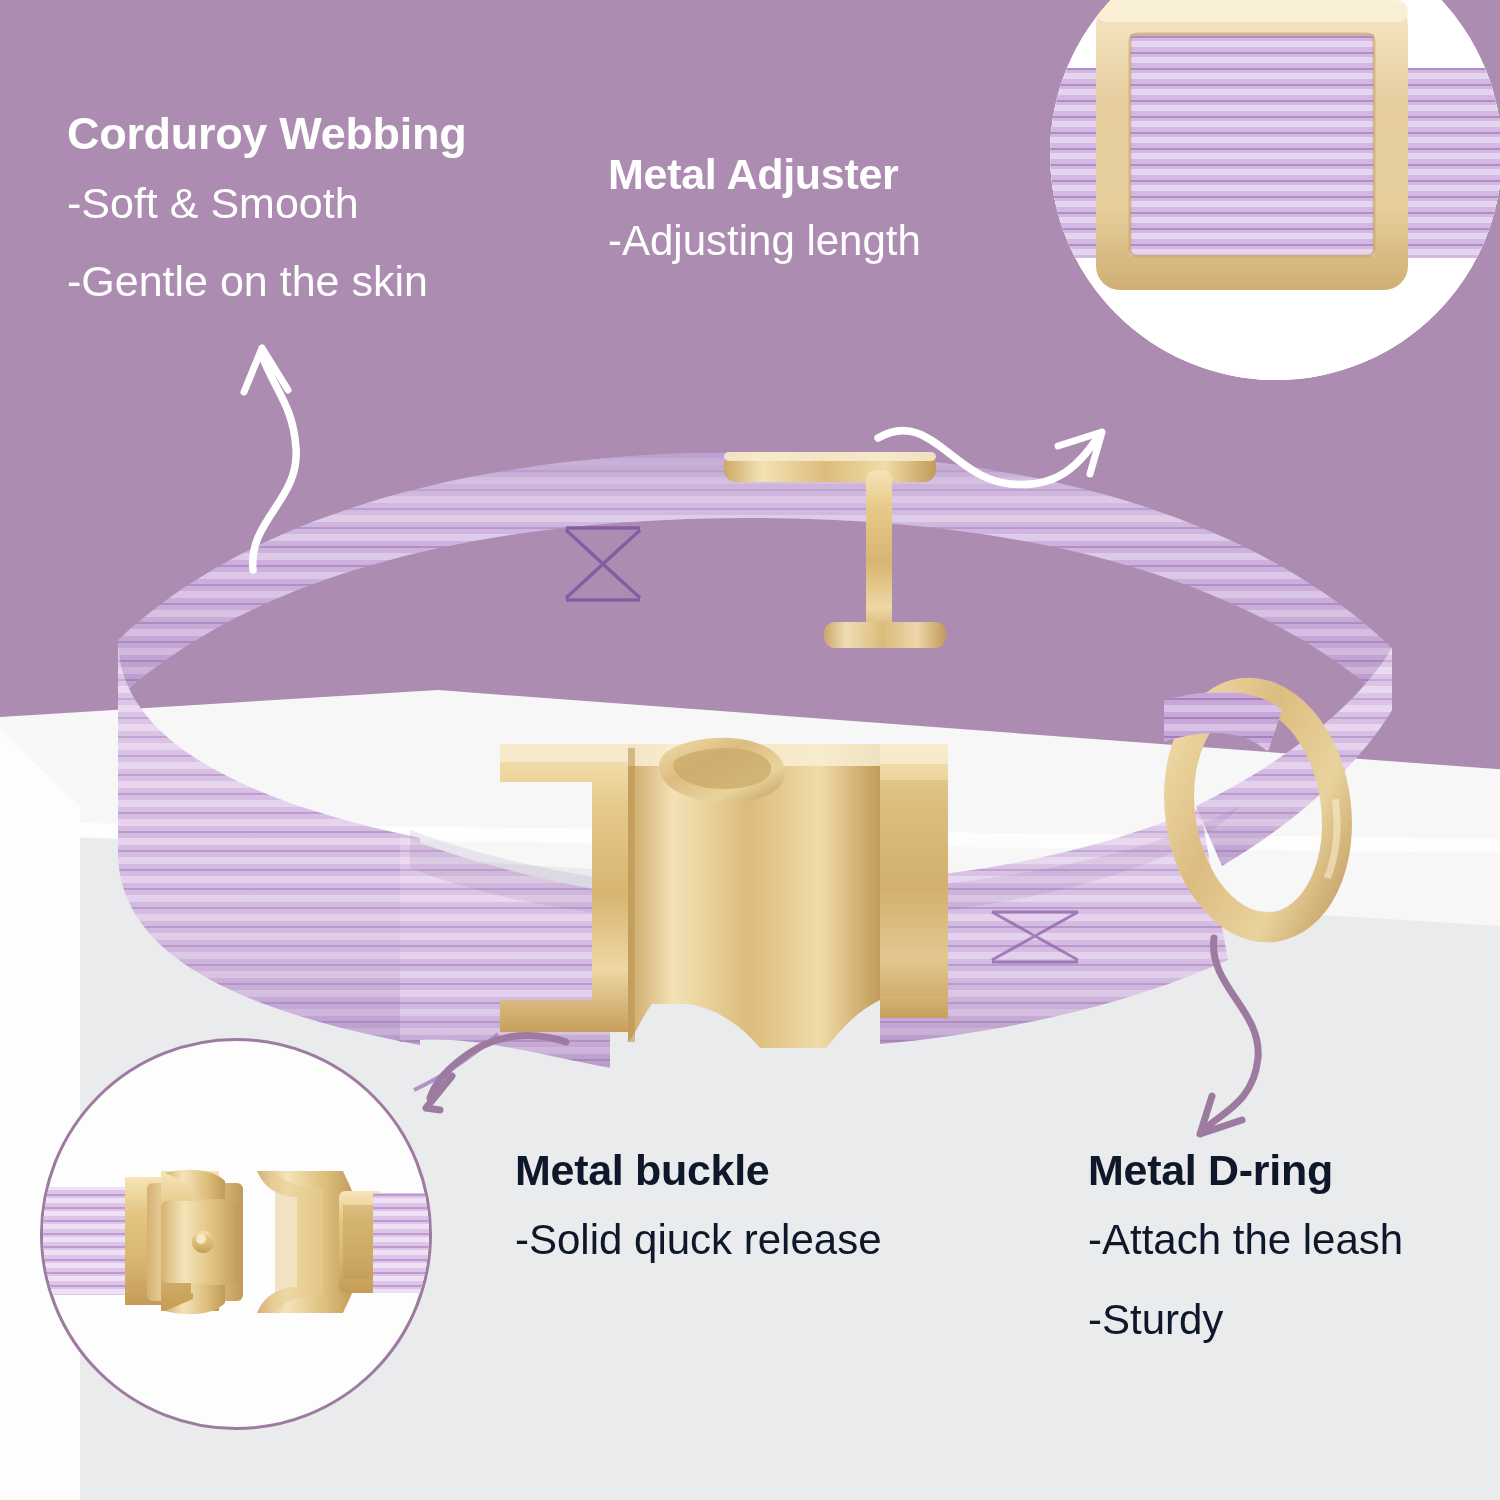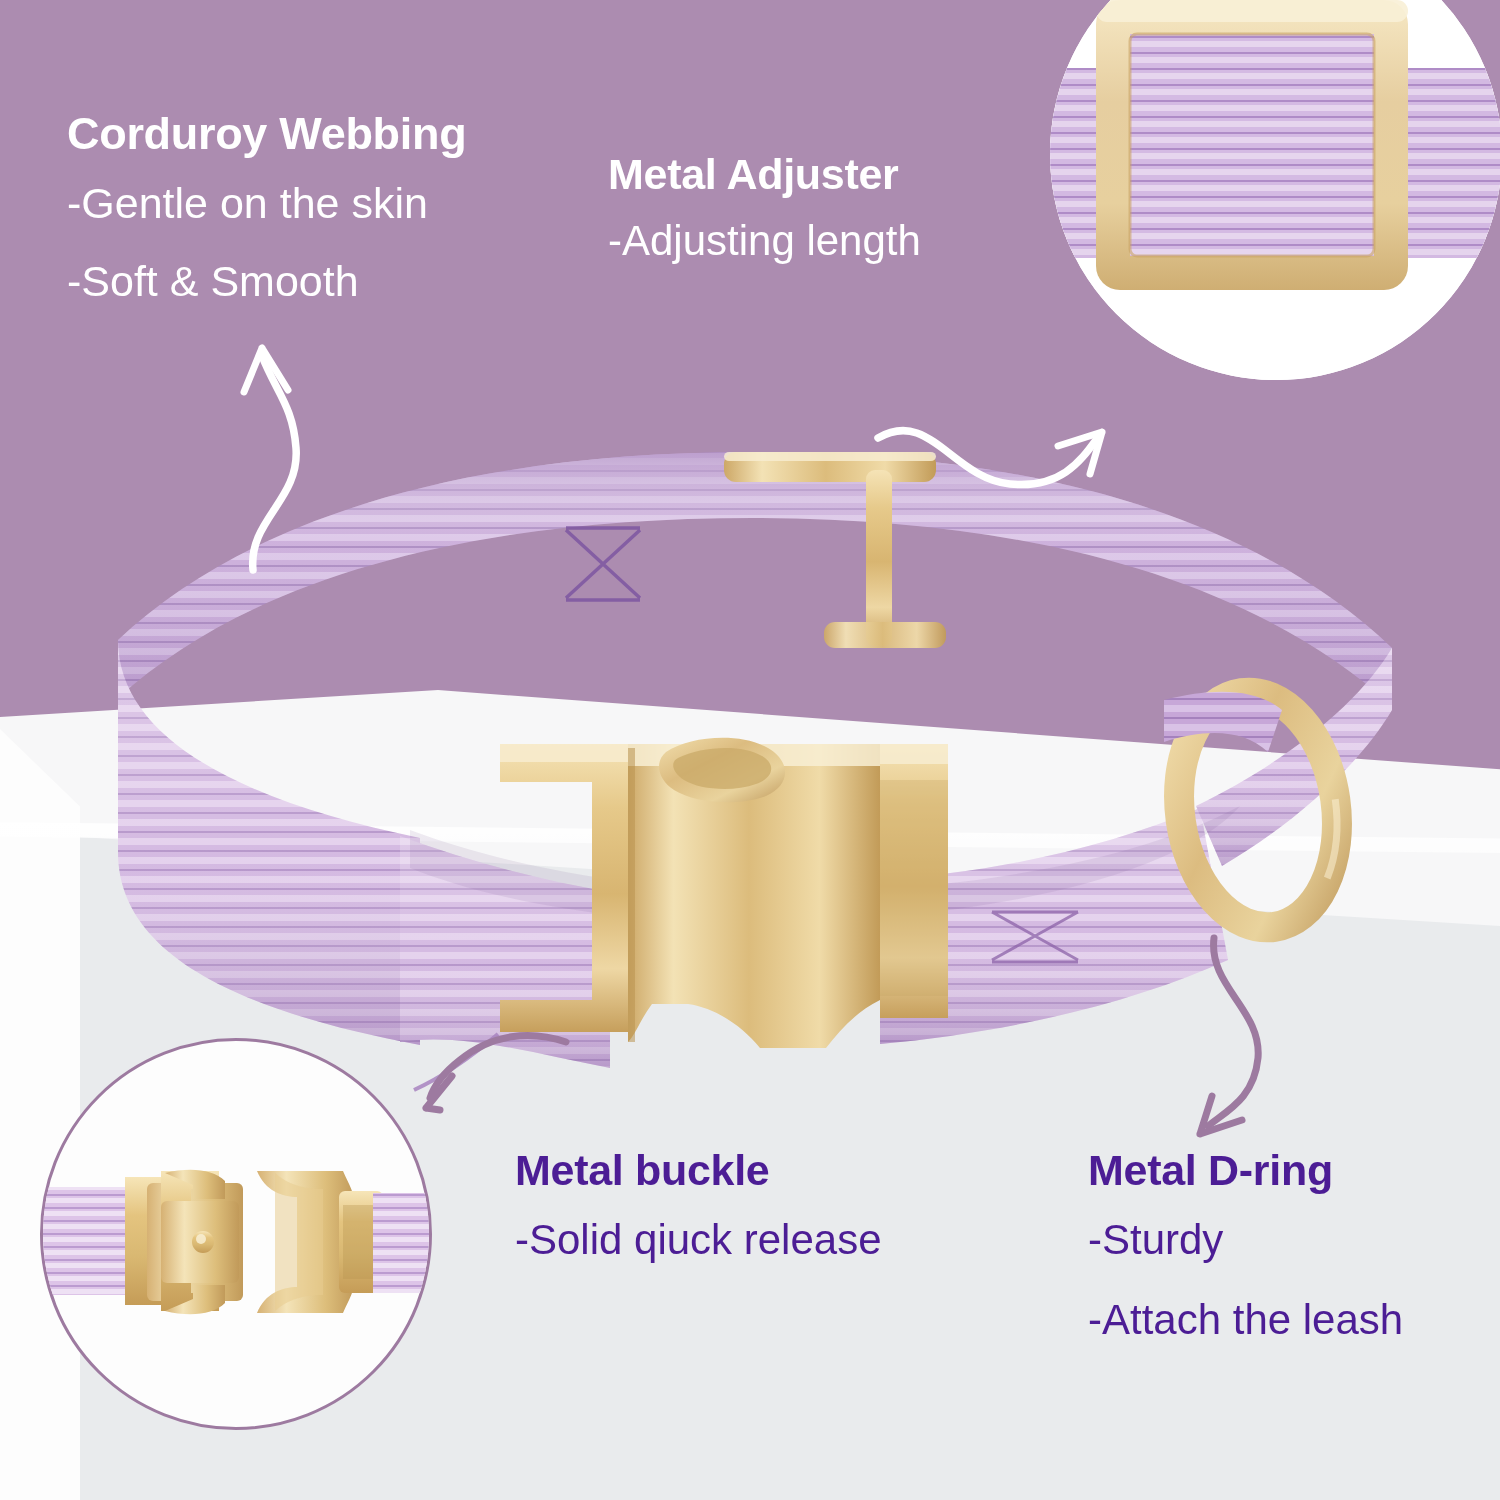--- a/index.html
+++ b/index.html
@@ -70,21 +70,21 @@
     font-weight: bold;
     letter-spacing: -0.3px;
     white-space: nowrap;
   }
   .callout .line {
     white-space: nowrap;
   }
   .callout.light .title,
   .callout.light .line { color: #ffffff; }
   .callout.dark .title,
-  .callout.dark .line { color: #4c1d95; }
+  .callout.dark .line { color: #0f172a; }
 
   #callout-corduroy { left: 67px; top: 104px; }
   #callout-corduroy .title { font-size: 45px; line-height: 60px; }
   #callout-corduroy .line  { font-size: 43px; line-height: 78px; font-weight: normal; }
 
   #callout-adjuster { left: 608px; top: 145px; }
   #callout-adjuster .title { font-size: 43px; line-height: 58px; }
   #callout-adjuster .line  { font-size: 42px; line-height: 76px; font-weight: normal; }
 
   #callout-buckle { left: 515px; top: 1140px; }
@@ -371,33 +371,33 @@
         <rect x="296" y="150" width="44" height="102" rx="6" fill="url(#gold3)"></rect>
         <rect x="300" y="164" width="34" height="74" fill="#b8964f" opacity="0.35"></rect>
       </g>
 
       <rect x="330" y="152" width="64" height="100" fill="url(#cord3)"></rect>
     </svg>
   </div>
 
   <div class="callout light" id="callout-corduroy">
     <div class="title">Corduroy Webbing</div>
+    <div class="line">-Soft &amp; Smooth</div>
     <div class="line">-Gentle on the skin</div>
-    <div class="line">-Soft &amp; Smooth</div>
   </div>
 
   <div class="callout light" id="callout-adjuster">
     <div class="title">Metal Adjuster</div>
     <div class="line">-Adjusting length</div>
   </div>
 
   <div class="callout dark" id="callout-buckle">
     <div class="title">Metal buckle</div>
     <div class="line">-Solid qiuck release</div>
   </div>
 
   <div class="callout dark" id="callout-dring">
     <div class="title">Metal D-ring</div>
+    <div class="line">-Attach the leash</div>
     <div class="line">-Sturdy</div>
-    <div class="line">-Attach the leash</div>
   </div>
 
 </div>
 
 </body></html>

